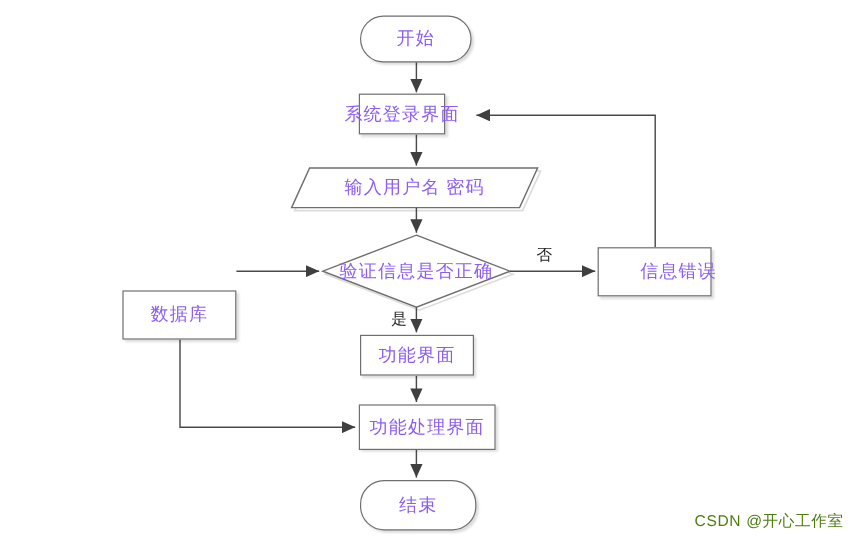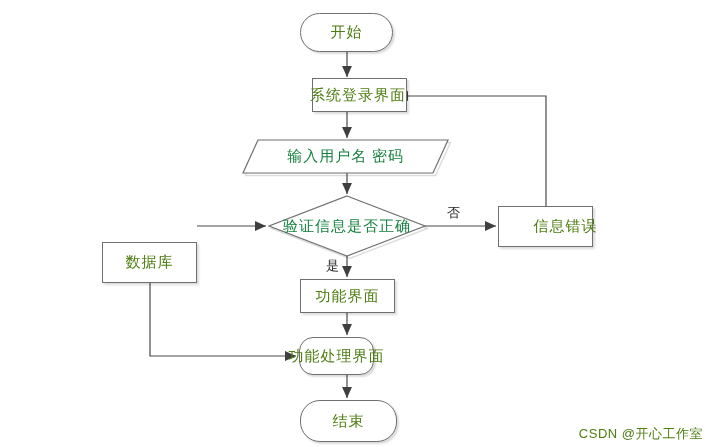--- a/index.html
+++ b/index.html
@@ -17,33 +17,33 @@
   }
   .node {
     position: absolute;
     box-sizing: border-box;
     background: #ffffff;
     border: 1px solid #6f6f6f;
     display: flex;
     align-items: center;
     justify-content: center;
     font-size: 15px;
-    color: #4d7c0f;
+    color: #8b5cf6;
     letter-spacing: 1px;
     box-shadow: 2px 2px 2px rgba(0,0,0,0.14);
     white-space: nowrap;
   }
   .terminator { border-radius: 20px; }
   .overlay-label {
     position: absolute;
     display: flex;
     align-items: center;
     justify-content: center;
     font-size: 15px;
-    color: #15803d;
+    color: #8b5cf6;
     letter-spacing: 1px;
     white-space: nowrap;
   }
   .edge-label {
     position: absolute;
     font-size: 13px;
     color: #222222;
   }
   .watermark {
     position: absolute;
@@ -83,21 +83,21 @@
     <line x1="197" y1="226" x2="266" y2="226" stroke="#4a4a4a" stroke-width="1.2" marker-end="url(#arrow)"></line>
     <polyline points="150,247 150,356 296,356" fill="none" stroke="#4a4a4a" stroke-width="1.2" marker-end="url(#arrow)"></polyline>
     <line x1="347" y1="313" x2="347" y2="335" stroke="#4a4a4a" stroke-width="1.2" marker-end="url(#arrow)"></line>
     <line x1="347" y1="375" x2="347" y2="398" stroke="#4a4a4a" stroke-width="1.2" marker-end="url(#arrow)"></line>
   </svg>
 
   <div class="node terminator" style="left:300px; top:13px; width:93px; height:39px;">
     <span>开始</span>
   </div>
 
-  <div class="node" style="left:312px; top:78px; width:95px; height:34px;justify-content:flex-end;">
+  <div class="node" style="left:299px; top:78px; width:72px; height:34px;">
     <span>系统登录界面</span>
   </div>
 
   <div class="overlay-label" style="left:243px; top:141px; width:205px; height:31px;">
     <span>输入用户名 密码</span>
   </div>
 
   <div class="overlay-label" style="left:272px; top:212px; width:150px; height:28px;">
     <span>验证信息是否正确</span>
   </div>
@@ -107,21 +107,21 @@
   </div>
 
   <div class="node" style="left:498px; top:206px; width:95px; height:41px;padding-left:40px;">
     <span>信息错误</span>
   </div>
 
   <div class="node" style="left:300px; top:279px; width:95px; height:34px;">
     <span>功能界面</span>
   </div>
 
-  <div class="node" style="left:299px; top:337px; width:75px; height:38px;border-radius:14px;">
+  <div class="node" style="left:299px; top:337px; width:114px; height:38px;">
     <span>功能处理界面</span>
   </div>
 
   <div class="node terminator" style="left:300px; top:400px; width:97px; height:42px;align-items:center;">
     <span>结束</span>
   </div>
 
   <div class="edge-label" style="left:326px; top:257px;">是</div>
   <div class="edge-label" style="left:447px; top:204px;">否</div>
 

